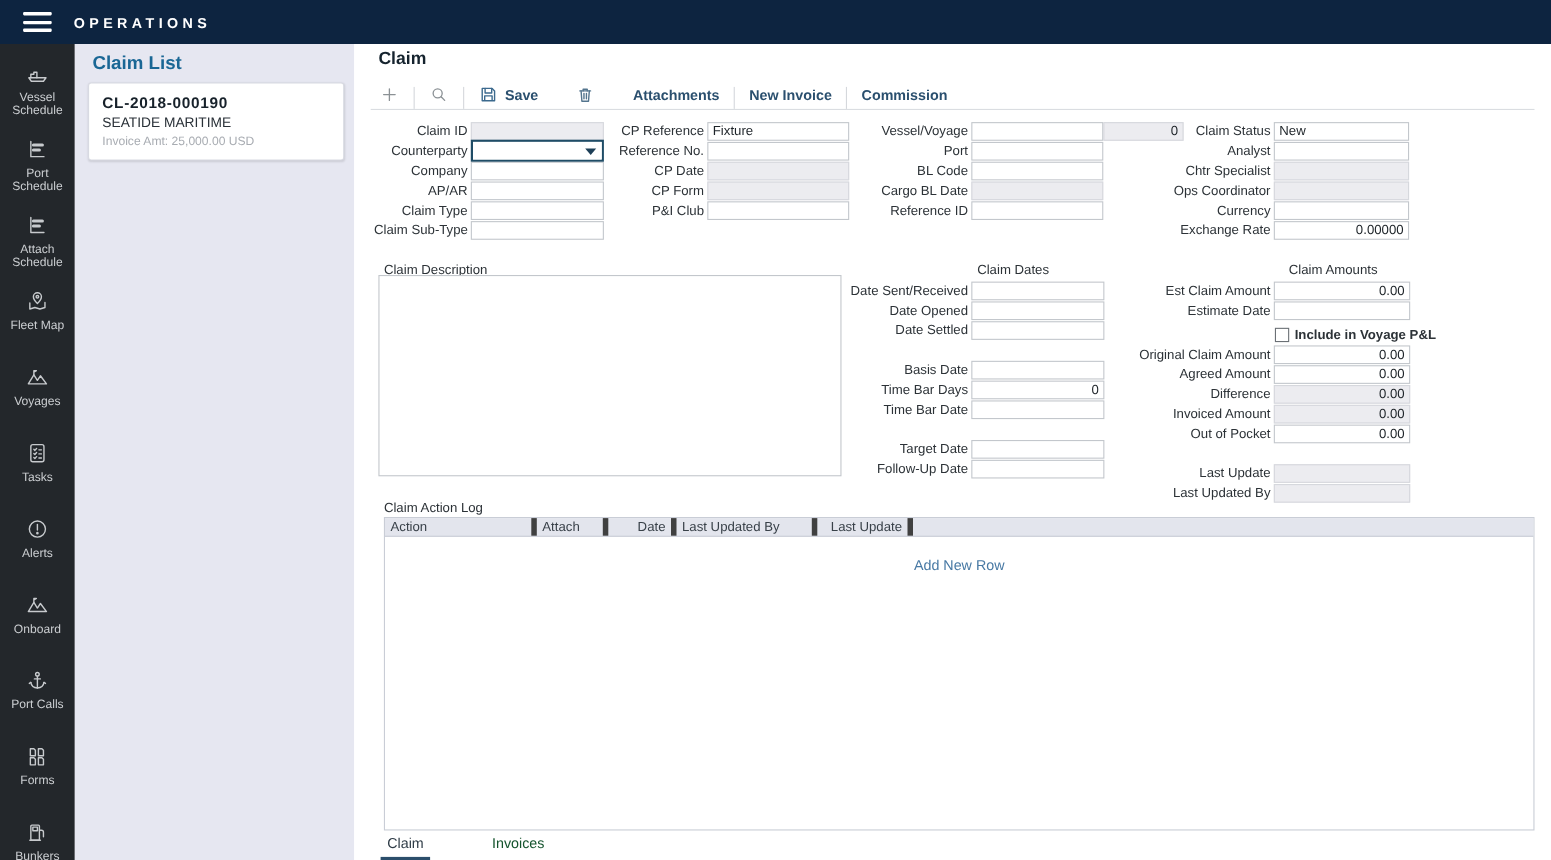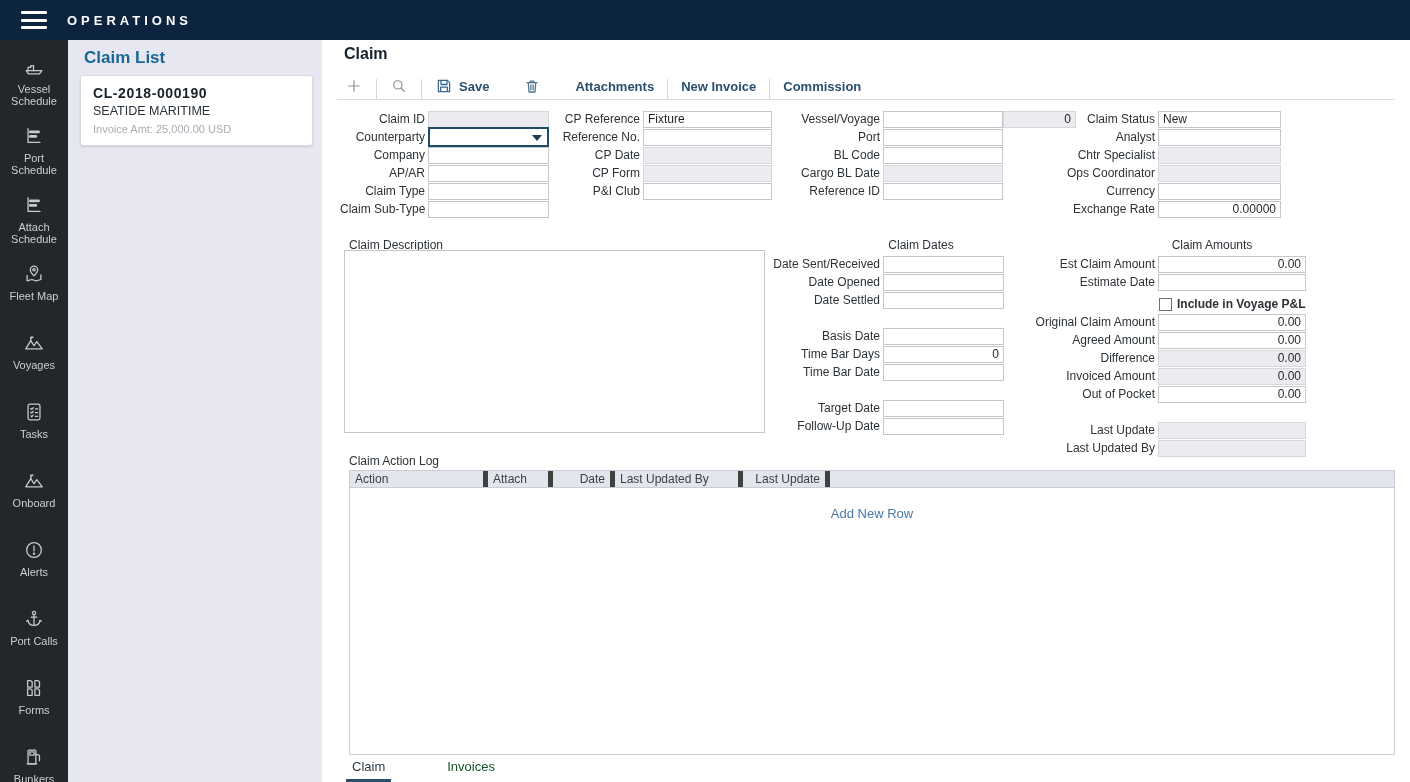--- a/index.html
+++ b/index.html
@@ -48,21 +48,21 @@
   .col3 .fld.extra { width:73px; }
   .col4 { left:688px; top:70px; }  .col4 .flabel { width:145px; } .col4 .fld { width:123px; }
   .dd-wrap { position:relative; width:121px; height:20px; border:2px solid #1f4c66; background:#fff; display:flex; align-items:center; }
   .dd-input { border:none; outline:none; width:100%; height:100%; font-size:12px; padding:0 16px 0 4px; }
   .caret { position:absolute; right:5px; top:6px; width:0; height:0; border-left:5px solid transparent; border-right:5px solid transparent; border-top:6px solid #1d3f57; cursor:pointer; }
 
   .sec-header { position:absolute; font-size:12px; color:#2c3237; text-align:center; }
   .desc-label { position:absolute; left:27px; top:198px; font-size:12px; color:#2c3237; }
   .desc-area { position:absolute; left:22px; top:210px; width:421px; height:183px; border:1px solid #c3c7cc; resize:none; font-family:"Liberation Sans", sans-serif; font-size:12px; padding:4px; }
   .dates-col { left:438px; top:215px; }   .dates-col .flabel { width:120px; } .dates-col .fld { width:121px; }
-  .amts-col  { left:688px; top:215px; }   .amts-col .flabel { width:145px; }  .amts-col .fld { width:148px; }
+  .amts-col  { left:688px; top:215px; }   .amts-col .flabel { width:145px; }  .amts-col .fld { width:124px; }
   .gap18 { height:18px; }
   .gap4 { height:4px; }
   .chk-row { height:18px; display:flex; align-items:center; padding-left:149px; }
   .chk-box { width:13px; height:13px; border:1.5px solid #6b7075; background:#fff; margin-right:5px; cursor:pointer; flex:0 0 auto; }
   .chk-label { font-size:12px; font-weight:bold; color:#2c3237; white-space:nowrap; }
 
   
   .log-label { position:absolute; left:27px; top:414px; font-size:12px; color:#2c3237; }
   .log-table { position:absolute; left:27px; top:430px; width:1046px; height:285px; border:1px solid #c9cdd6; background:#fff; }
   .log-head { display:flex; height:17px; background:#e3e5ed; border-bottom:1px solid #c9cdd6; }
@@ -134,32 +134,32 @@
       <svg viewBox="0 0 24 24">
           <rect x="5.5" y="3.5" width="13" height="17" rx="2"></rect>
           <path d="M8.5 8.2l1 1 1.7-1.8M13.5 8.7h2.5"></path>
           <path d="M8.5 12.2l1 1 1.7-1.8M13.5 12.7h2.5"></path>
           <path d="M8.5 16.2l1 1 1.7-1.8M13.5 16.7h2.5"></path>
         </svg>
       <div class="sb-label">Tasks</div>
     </div>
     <div class="sb-item">
       <svg viewBox="0 0 24 24">
-          <path d="M3 18.5 8.5 9.5l3.5 5.5 3-4.5 6 8z"></path>
-          <path d="M8.5 9.5V5.5h2.5L8.5 7z"></path>
-        </svg>
-      <div class="sb-label">Onboard</div>
-    </div>
-    <div class="sb-item">
-      <svg viewBox="0 0 24 24">
           <circle cx="12" cy="12" r="8"></circle>
           <path d="M12 7.5v5.5"></path>
           <circle cx="12" cy="16" r="0.6" fill="#c7cacd"></circle>
         </svg>
       <div class="sb-label">Alerts</div>
+    </div>
+    <div class="sb-item">
+      <svg viewBox="0 0 24 24">
+          <path d="M3 18.5 8.5 9.5l3.5 5.5 3-4.5 6 8z"></path>
+          <path d="M8.5 9.5V5.5h2.5L8.5 7z"></path>
+        </svg>
+      <div class="sb-label">Onboard</div>
     </div>
     <div class="sb-item">
       <svg viewBox="0 0 24 24">
           <circle cx="12" cy="5.5" r="1.8"></circle>
           <path d="M12 7.3V19"></path>
           <path d="M9 10h6"></path>
           <path d="M5.5 13.5c.5 3.8 3.5 5.5 6.5 5.5s6-1.7 6.5-5.5"></path>
           <path d="M5.5 13.5l-1.5 1M18.5 13.5l1.5 1"></path>
         </svg>
       <div class="sb-label">Port Calls</div>

